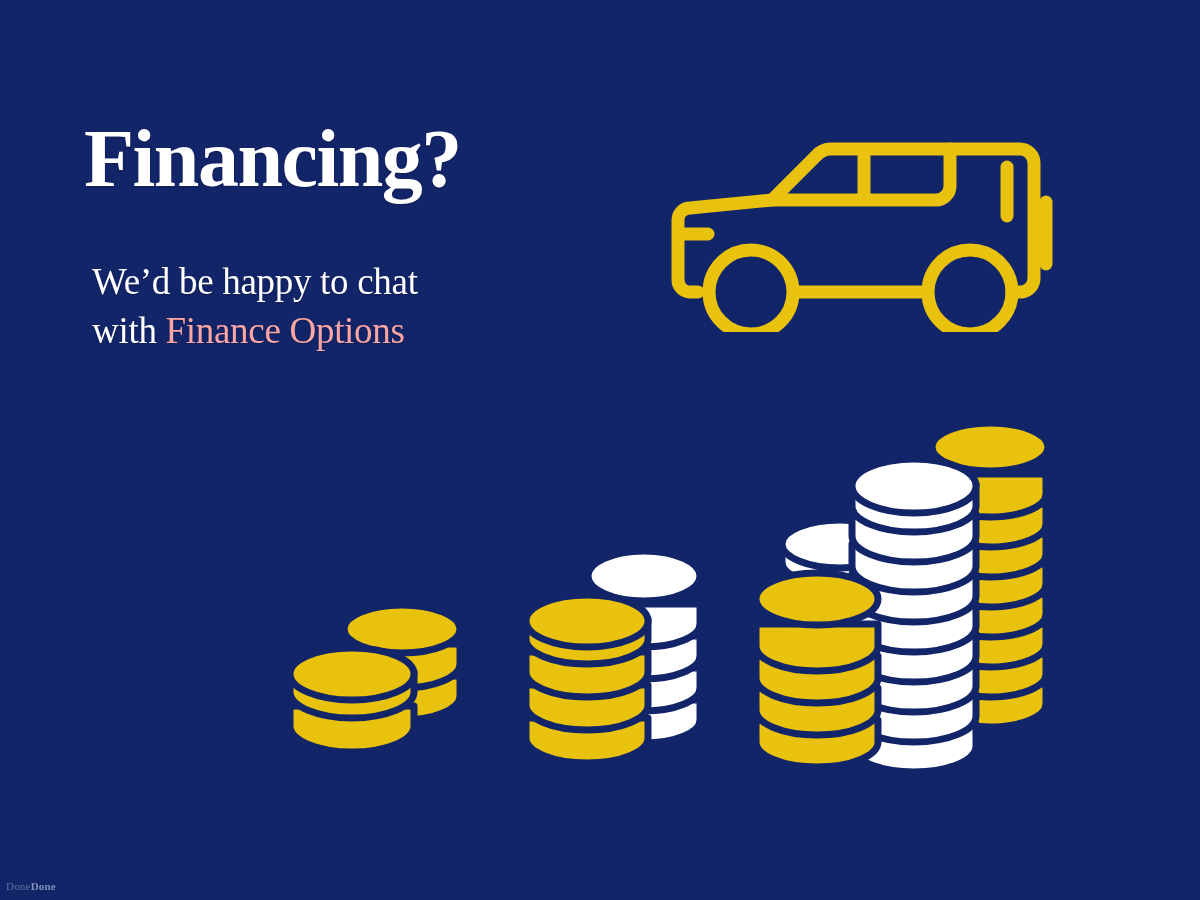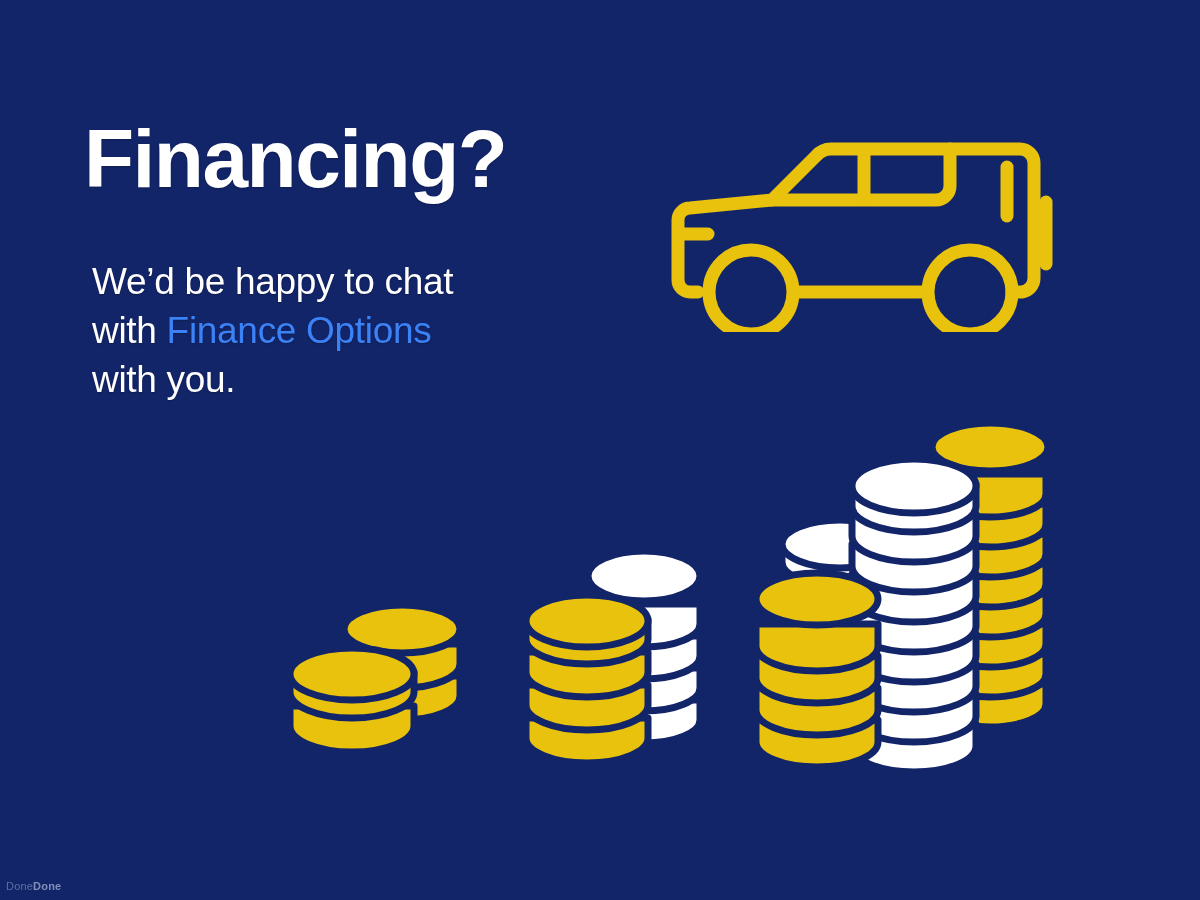--- a/index.html
+++ b/index.html
@@ -7,21 +7,21 @@
     margin: 0;
     padding: 0;
     background: #0f1f5c;
   }
   #slide {
     position: relative;
     width: 1200px;
     height: 900px;
     background: #132569;
     overflow: hidden;
-    font-family: Liberation Sans, sans-serif;
+    font-family: Liberation Serif, serif;
   }
 
   
   #text-block {
     position: absolute;
     left: 84px;
     top: 118px;
     width: 560px;
   }
   #headline {
@@ -38,21 +38,21 @@
     margin-top: 58px;
     font-size: 37px;
     font-weight: normal;
     color: #ffffff;
     line-height: 1.32;
     letter-spacing: -0.3px;
     max-width: 430px;
     text-shadow: 0 1px 2px rgba(0,0,0,0.25);
   }
   .gold-text {
-    color: #3b82f6;
+    color: #fca5a5;
     font-weight: normal;
   }
 
   
   #car-icon {
     position: absolute;
     left: 668px;
     top: 132px;
     width: 400px;
     height: 200px;
@@ -81,21 +81,20 @@
 <body>
 
 <div id="slide">
 
   <div id="text-block">
     <h1 id="headline">Financing?</h1>
 
     <p id="subhead">
       <span>We’d be happy to chat</span><br>
       <span>with </span><span class="gold-text">Finance Options</span><br>
-      <span>with you.</span>
     </p>
   </div>
 
   <svg id="car-icon" viewBox="0 0 400 200">
     <g fill="none" stroke="#e8c20d" stroke-width="13" stroke-linecap="round" stroke-linejoin="round">
 
       <path d="M 30 160 L 22 160 A 12 12 0 0 1 10 148 L 10 88 A 12 12 0 0 1 22 76 L 104 68
                L 148 24 A 20 20 0 0 1 163 17 L 352 17 A 14 14 0 0 1 366 31 L 366 146
                A 14 14 0 0 1 354 160 L 344 160"></path>
 

